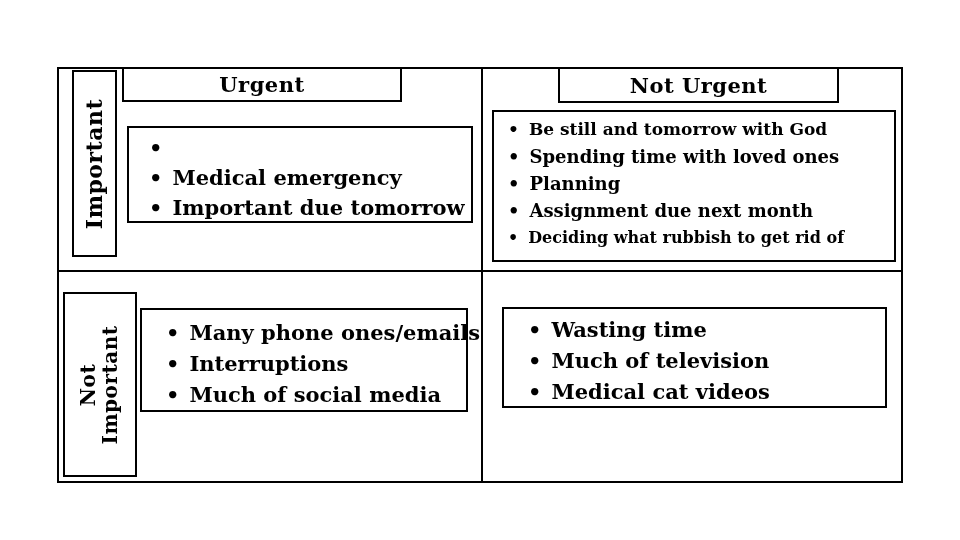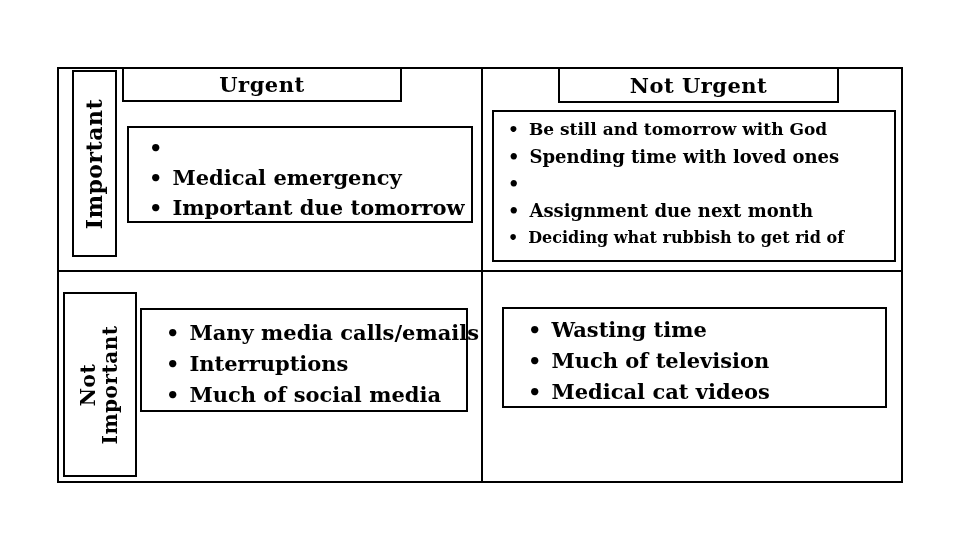--- a/index.html
+++ b/index.html
@@ -134,35 +134,36 @@
       <li>
         <span class="bullet">•</span>
         <span class="item-text">Be still and tomorrow with God</span>
       </li>
       <li>
         <span class="bullet">•</span>
         <span class="item-text">Spending time with loved ones</span>
       </li>
       <li>
         <span class="bullet">•</span>
+        <span class="item-text">Planning</span>
       </li>
       <li>
         <span class="bullet">•</span>
         <span class="item-text">Assignment due next month</span>
       </li>
       <li>
         <span class="bullet">•</span>
         <span class="item-text">Deciding what rubbish to get rid of</span>
       </li>
     </ul>
 
   <ul class="box qlist q-bl">
       <li>
         <span class="bullet">•</span>
-        <span class="item-text">Many media calls/emails</span>
+        <span class="item-text">Many phone ones/emails</span>
       </li>
       <li>
         <span class="bullet">•</span>
         <span class="item-text">Interruptions</span>
       </li>
       <li>
         <span class="bullet">•</span>
         <span class="item-text">Much of social media</span>
       </li>
     </ul>

